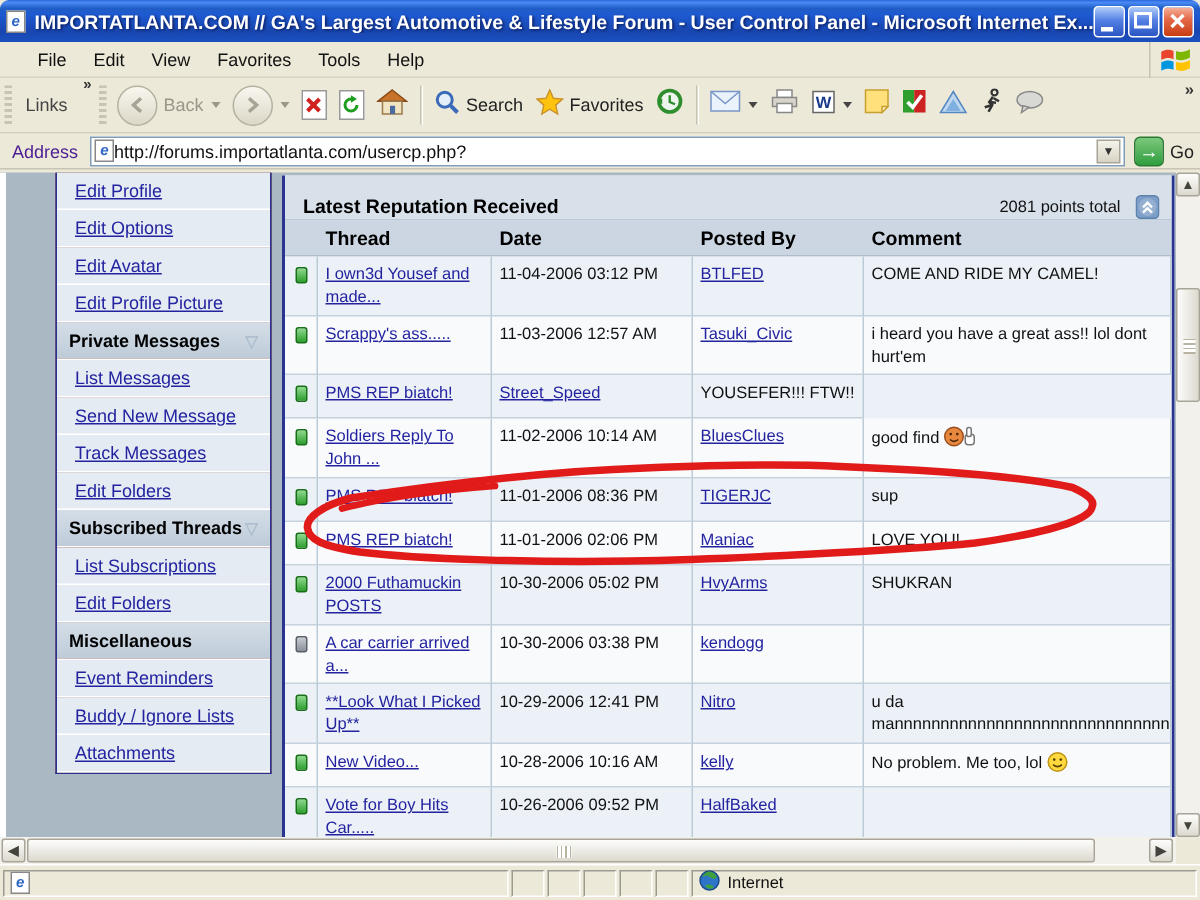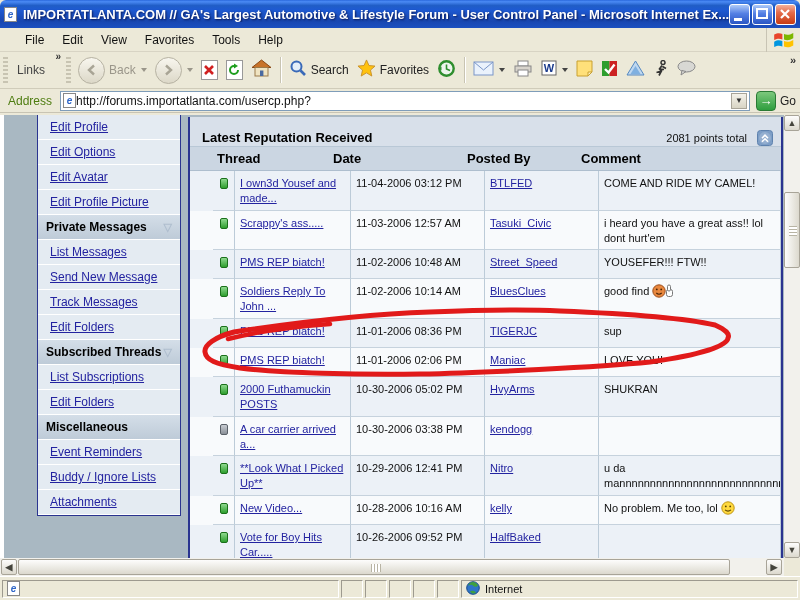--- a/index.html
+++ b/index.html
@@ -43,21 +43,21 @@
     border-top:4px solid #9A968A; margin-left:1px; }
   .dd-on{ border-top-color:#444; }
   .sep{ width:1px; height:26px; background:#C8C4B2; margin:0 4px; box-shadow:1px 0 0 #fff; }
   .page-ico{ width:17px; height:20px; background:#fff; border:1px solid #999; display:flex;
     align-items:center; justify-content:center; }
   .tb-right-chev{ position:absolute; right:4px; top:2px; font-size:11px; font-weight:bold; color:#333; }
 
   
   .addressbar{ position:absolute; left:0; top:89px; width:800px; height:24px; background:#ECE9D8;
     display:flex; align-items:center; padding:0 4px; border-bottom:1px solid #C8C4B4; }
-  .addr-label{ font-size:12px; color:#4d7c0f; margin:0 8px 0 4px; }
+  .addr-label{ font-size:12px; color:#4c1d95; margin:0 8px 0 4px; }
   .addr-box{ flex:1; height:20px; background:#fff; border:1px solid #7F9DB9; display:flex; align-items:center; padding:0 2px; }
   .addr-box input{ flex:1; border:0; outline:0; font-size:12px; font-family:"Liberation Sans",sans-serif; color:#111; }
   .addr-dd{ width:16px; height:16px; background:linear-gradient(180deg,#F4F2EA,#D8D4C4); border:1px solid #A8A498;
     display:flex; align-items:center; justify-content:center; font-size:8px; color:#333; }
   .go-btn{ display:flex; align-items:center; gap:4px; margin-left:6px; }
   .go-sq{ width:20px; height:20px; border-radius:4px; border:1px solid #2A7A34;
     background:linear-gradient(180deg,#7CC87C,#2F9E3F); color:#fff; font-weight:bold; font-size:13px;
     display:flex; align-items:center; justify-content:center; }
   .go-label{ font-size:12px; color:#222; }
 
@@ -78,21 +78,21 @@
     border-left:2px solid #2A3490; border-right:2px solid #2A3490; background:#F6F8FB; }
   .band{ height:30px; background:#D8E0EA; display:flex; align-items:center; padding:12px 8px 0 12px;
     border-bottom:1px solid #B9C8D6; }
   .band-title{ font-size:13px; font-weight:bold; color:#000; flex:1; }
   .band-points{ font-size:11px; color:#111; margin-right:10px; }
   .collapse-btn{ width:16px; height:16px; }
   .colhdr{ height:24px; background:#CBD6E2; display:grid; grid-template-columns:22px 116px 134px 114px 1fr;
     align-items:center; border-bottom:1px solid #AEBfCE; border-bottom:1px solid #AEBECE; }
   .colhdr span{ font-size:13px; font-weight:bold; color:#000; padding-left:5px; }
 
-  .trow{ display:grid; grid-template-columns:22px 116px 134px 114px 1fr; min-height:29px;padding-left:23px; }
+  .trow{ display:grid; grid-template-columns:22px 116px 134px 114px 1fr; min-height:29px; }
   .trow.odd{ background:#ECF1F7; }
   .trow.even{ background:#F8FAFC; }
   .cell{ padding:5px 5px 4px 5px; font-size:11px; color:#111; border-right:1px solid #BCCBD8;
     border-bottom:1px solid #C6D2DD; overflow:hidden; line-height:1.35; }
   .c-icon{ display:flex; justify-content:center; padding-top:7px; border-right:1px solid #BCCBD8; }
   .repdot{ width:8px; height:11px; border-radius:2px; }
   .repdot.positive{ background:linear-gradient(180deg,#8FD98F,#2E9E2E); border:1px solid #1A701A; }
   .repdot.neutral{ background:linear-gradient(180deg,#C8CCD2,#8A9098); border:1px solid #5A6068; }
   .tlink,.ulink{ color:#2323A0; text-decoration:underline; cursor:pointer; }
   .c-comment .emo{ display:none; vertical-align:-3px; margin-left:3px; }
@@ -432,21 +432,20 @@
     <div class="cell c-comment">
       <span>i heard you have a great ass!! lol dont hurt'em</span>
     </div>
   </div>
           <div class="trow odd">
     <div class="cell c-icon">
       <span class="repdot positive"></span>
             </div>
     <div class="cell">
       <a class="tlink">PMS REP biatch!</a></div>
-    <div class="cell">11-02-2006 10:48 AM</div>
     <div class="cell">
       <a class="ulink">Street_Speed</a></div>
     <div class="cell c-comment">
       <span>YOUSEFER!!! FTW!!</span>
     </div>
   </div>
           <div class="trow even">
     <div class="cell c-icon">
       <span class="repdot positive"></span>
             </div>

